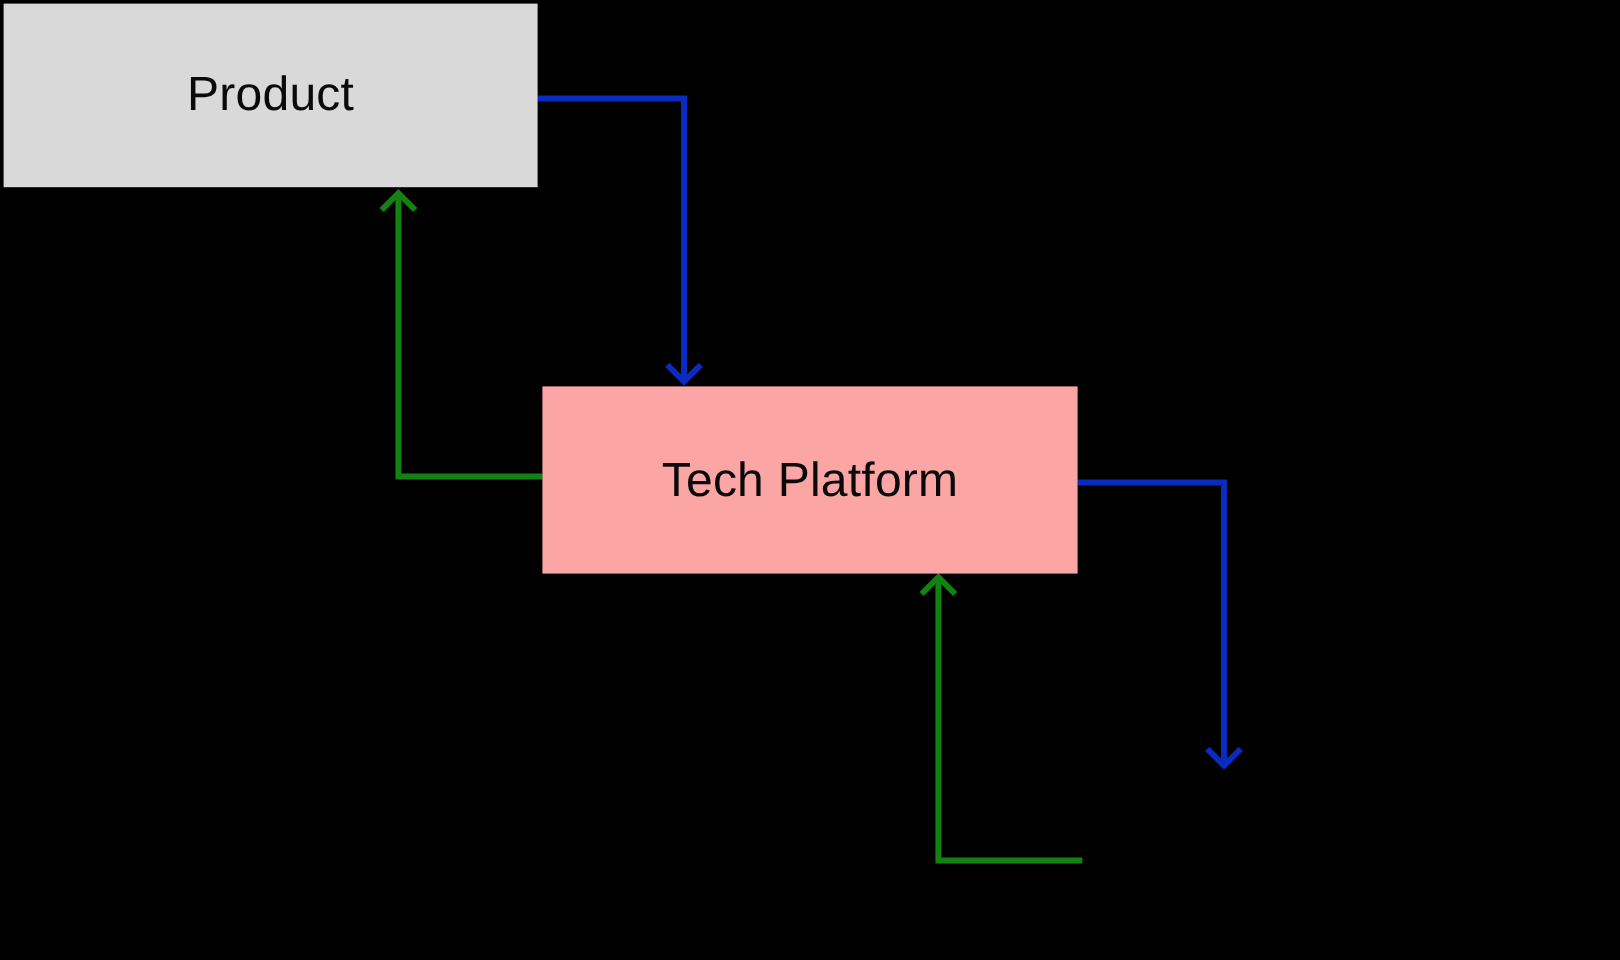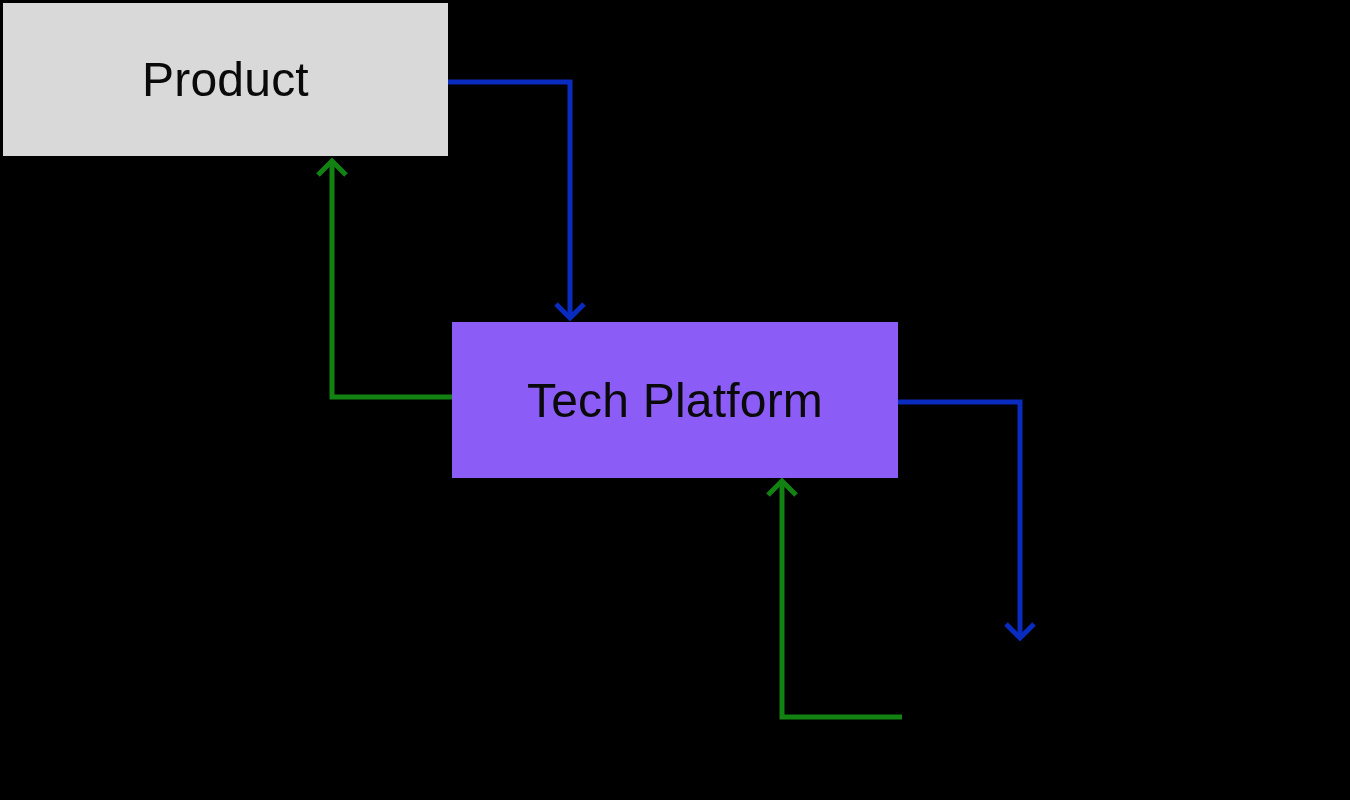--- a/index.html
+++ b/index.html
@@ -23,21 +23,21 @@
     display: block;
   }
   .node {
     position: absolute;
     display: flex;
     align-items: center;
     justify-content: center;
     box-sizing: border-box;
   }
   .node-label {
-    font-size: 48px;
+    font-size: 40px;
     font-weight: 400;
     letter-spacing: 0.2px;
     white-space: nowrap;
   }
 </style>
 </head>
 <body>
 
 <div class="canvas" style="background: rgb(0, 0, 0);">
 
@@ -57,18 +57,18 @@
       <g>
         <polyline points="902,717 782,717 782,481" fill="none" stroke="#128212" stroke-width="5" stroke-linejoin="miter"></polyline>
         <polyline points="768,495 782,481 796,495" fill="none" stroke="#128212" stroke-width="5" stroke-linejoin="miter"></polyline>
       </g>
     </svg>
 
   <div class="node" style="left: 3px; top: 3px; width: 445px; height: 153px; background: rgb(217, 217, 217); color: rgb(10, 10, 10);">
     <span class="node-label">Product</span>
   </div>
 
-  <div class="node" style="left: 452px; top: 322px; width: 446px; height: 156px; background: #8b5cf6; color: rgb(10, 10, 10);">
+  <div class="node" style="left: 452px; top: 322px; width: 446px; height: 156px; background: #fca5a5; color: rgb(10, 10, 10);">
     <span class="node-label">Tech Platform</span>
   </div>
 
 
 </div>
 
 </body></html>

